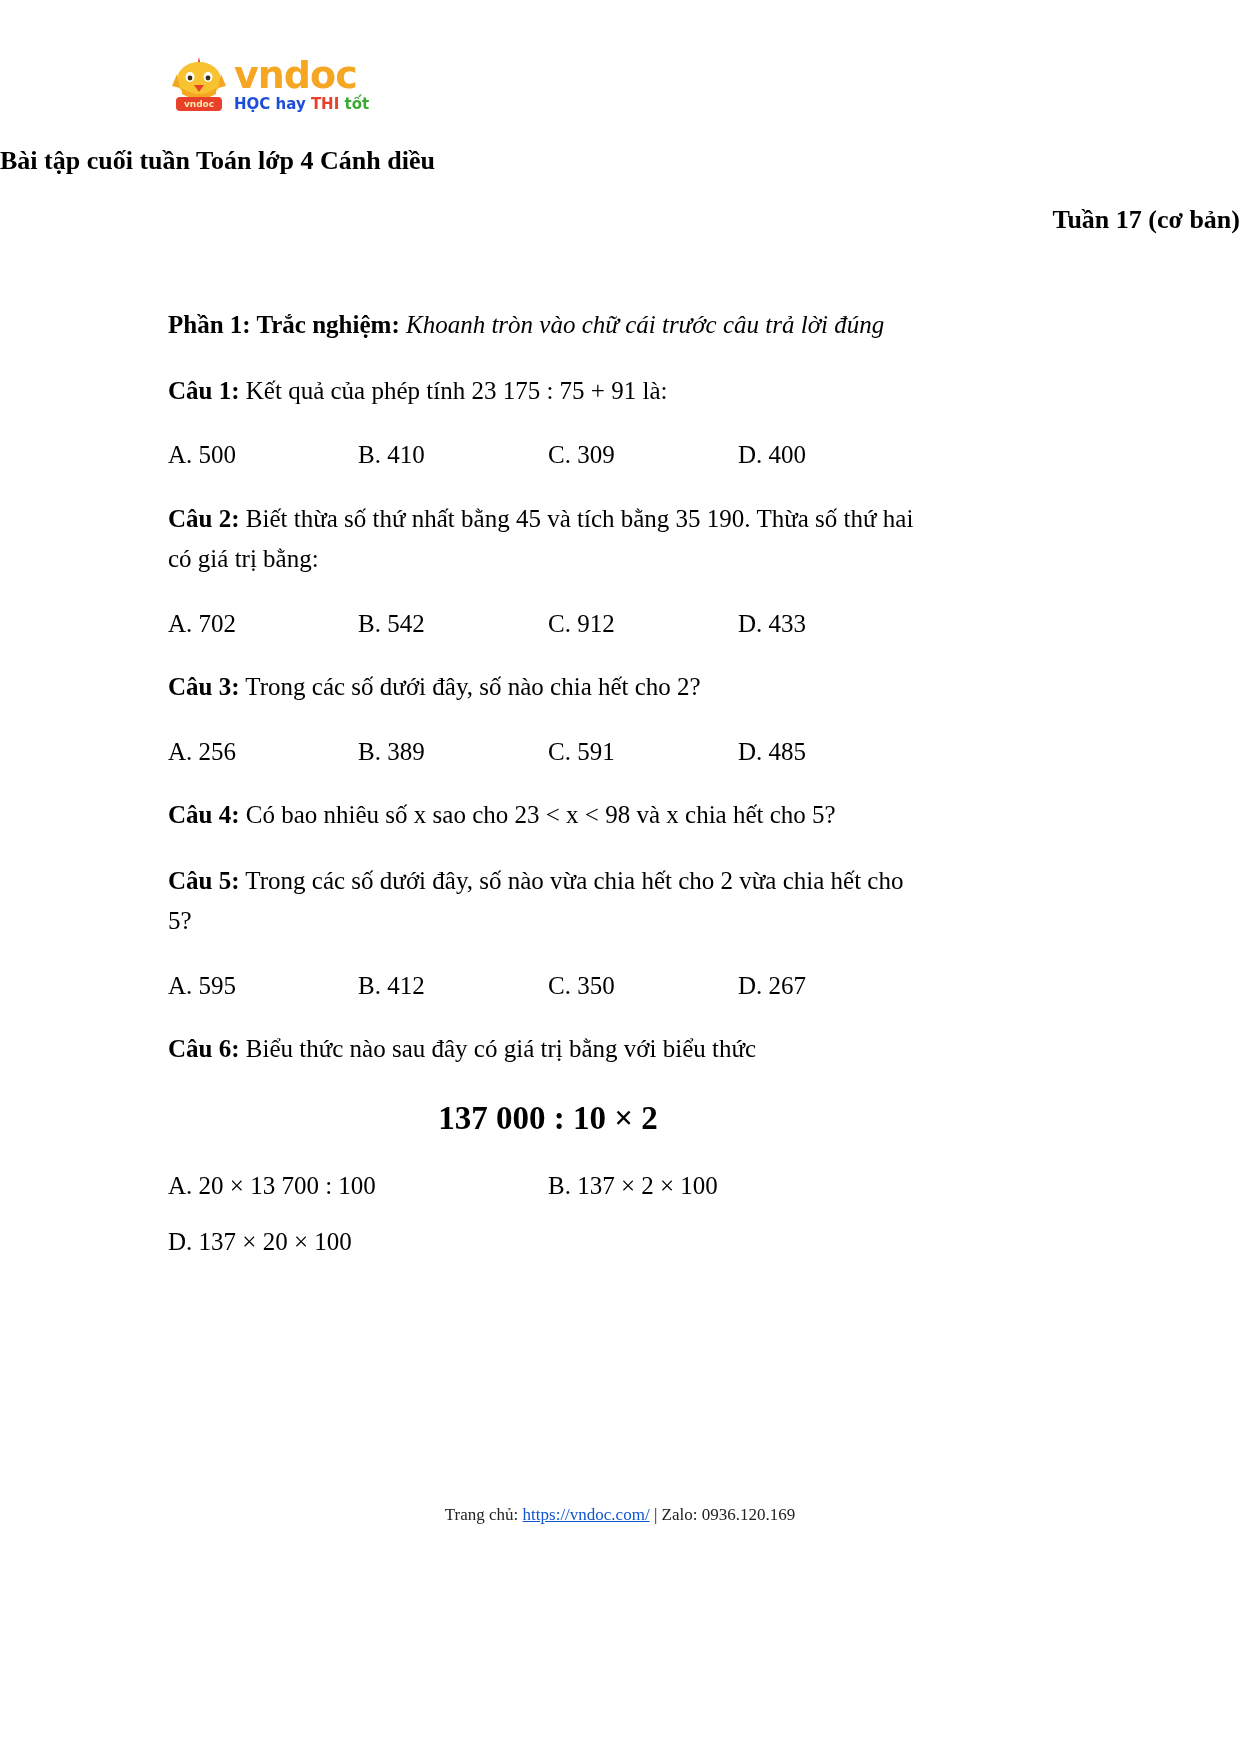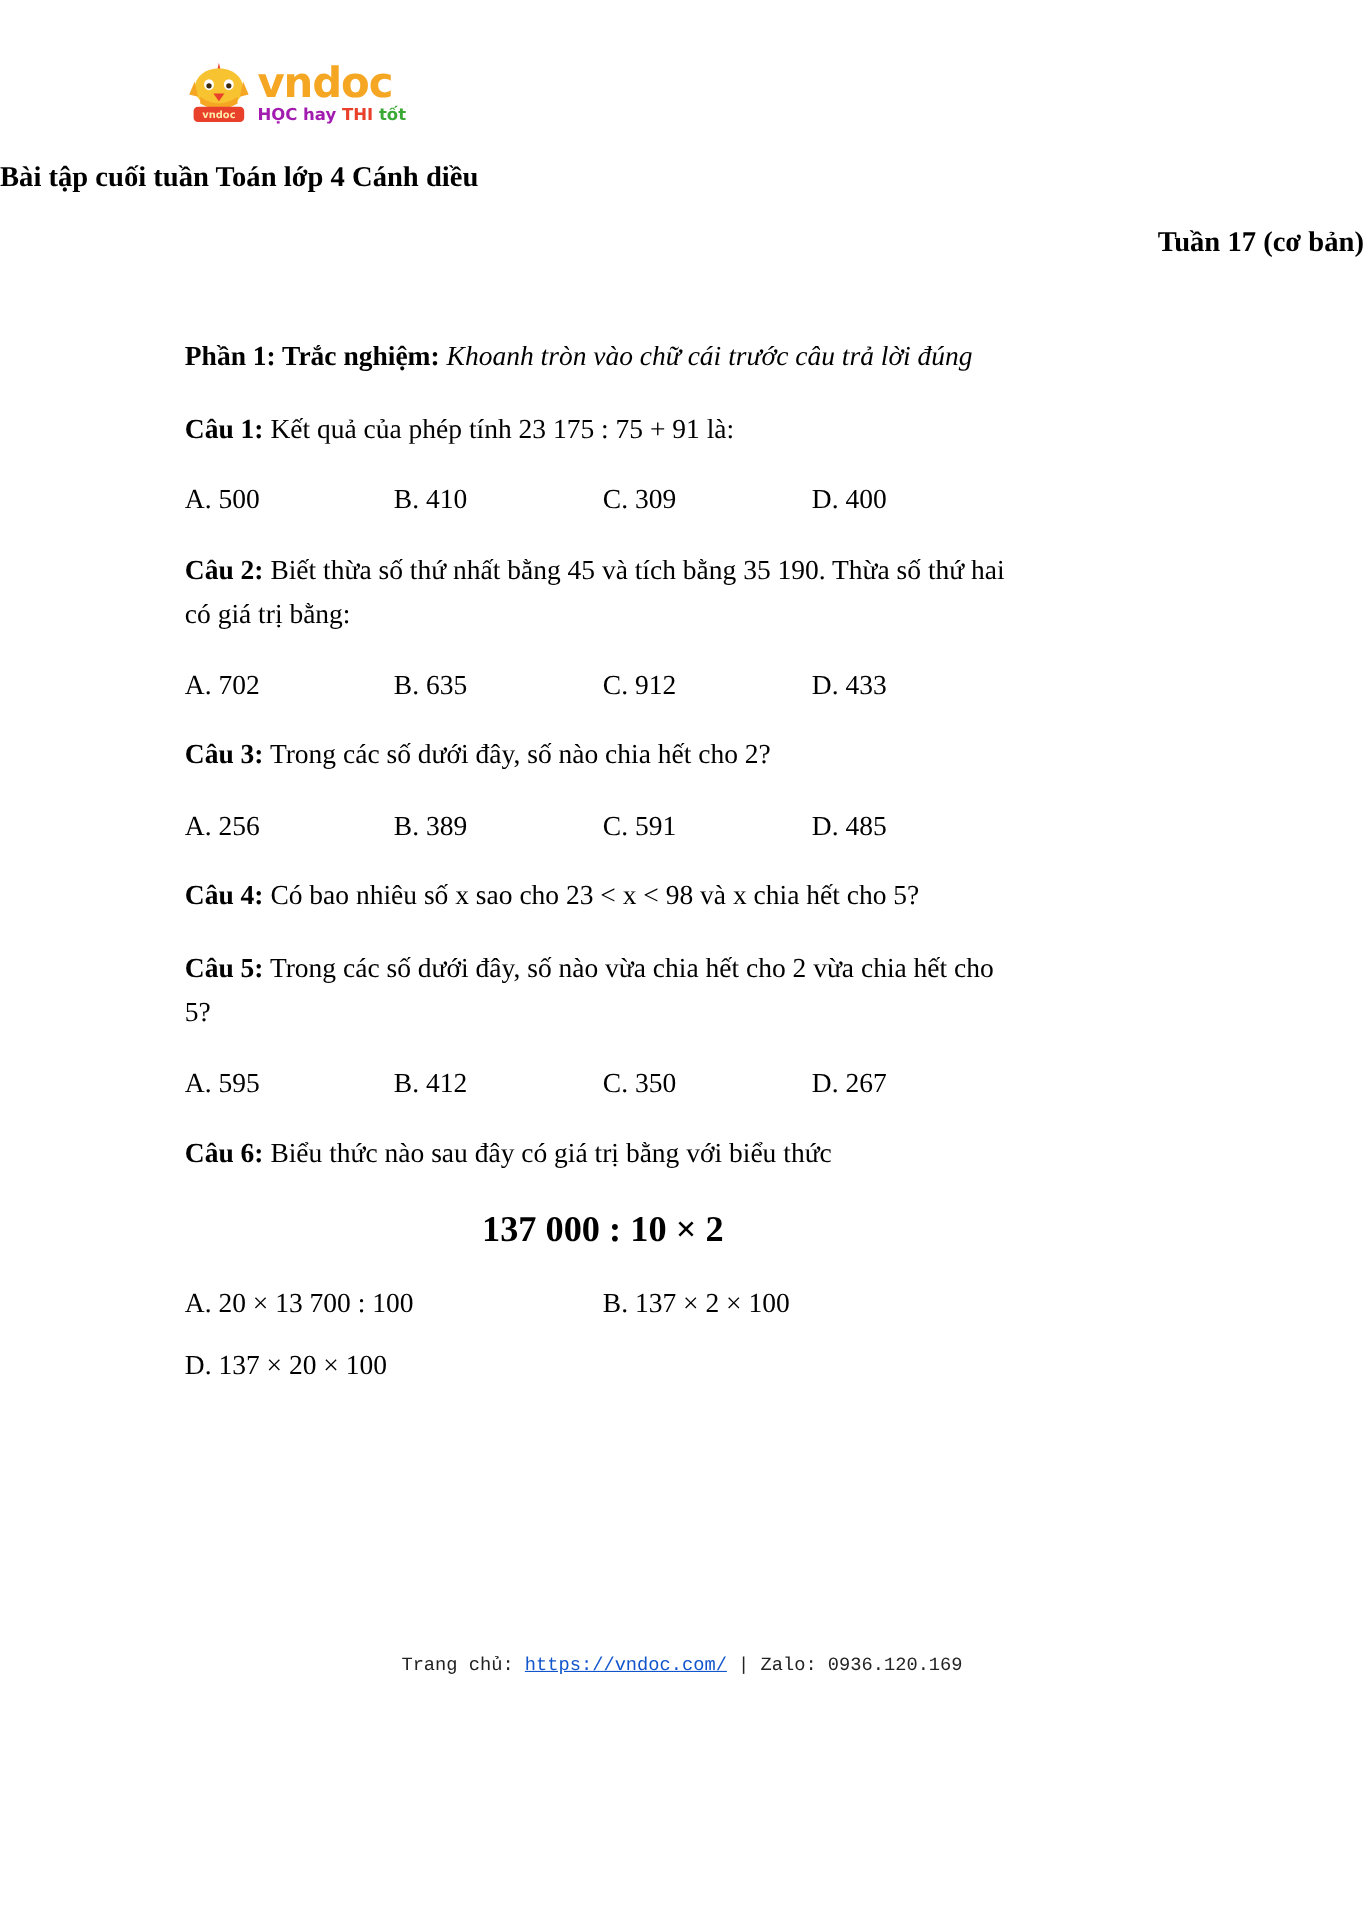--- a/index.html
+++ b/index.html
@@ -54,21 +54,21 @@
     line-height: 0.95;
   }
   .logo-tag {
     font-family: "DejaVu Sans", sans-serif;
     font-weight: bold;
     font-size: 15px;
     line-height: 1.1;
     margin-top: 2px;
     white-space: nowrap;
   }
-  .logo-tag .t-green { color: #a21caf; }
+  .logo-tag .t-green { color: #1d4ed8; }
   .logo-tag .t-red { color: #e8402a; }
   .logo-tag .t-green2 { color: #3aa935; }
 
   
   .doc-title {
     position: absolute;
     left: 0;
     top: 146px;
     width: 1240px;
     font-size: 26px;
@@ -126,21 +126,21 @@
     line-height: 1.5;
   }
 
   
   .footer {
     position: absolute;
     left: 0;
     top: 1505px;
     width: 1240px;
     text-align: center;
-    font-family: Liberation Mono, monospace;
+    font-family: Liberation Serif, serif;
     font-size: 17px;
     color: #222222;
   }
   .footer a {
     color: #1155cc;
     text-decoration: underline;
   }
 </style>
 </head>
 <body>
@@ -182,21 +182,21 @@
     <div class="options">
       <span class="opt">A. 500</span>
       <span class="opt">B. 410</span>
       <span class="opt">C. 309</span>
       <span class="opt">D. 400</span>
     </div>
 
     <p class="para"><span class="lead">Câu 2:</span><span> Biết thừa số thứ nhất bằng 45 và tích bằng 35 190. Thừa số thứ hai có giá trị bằng:</span></p>
     <div class="options">
       <span class="opt">A. 702</span>
-      <span class="opt">B. 635</span>
+      <span class="opt">B. 542</span>
       <span class="opt">C. 912</span>
       <span class="opt">D. 433</span>
     </div>
 
     <p class="para"><span class="lead">Câu 3:</span><span> Trong các số dưới đây, số nào chia hết cho 2?</span></p>
     <div class="options">
       <span class="opt">A. 256</span>
       <span class="opt">B. 389</span>
       <span class="opt">C. 591</span>
       <span class="opt">D. 485</span>

